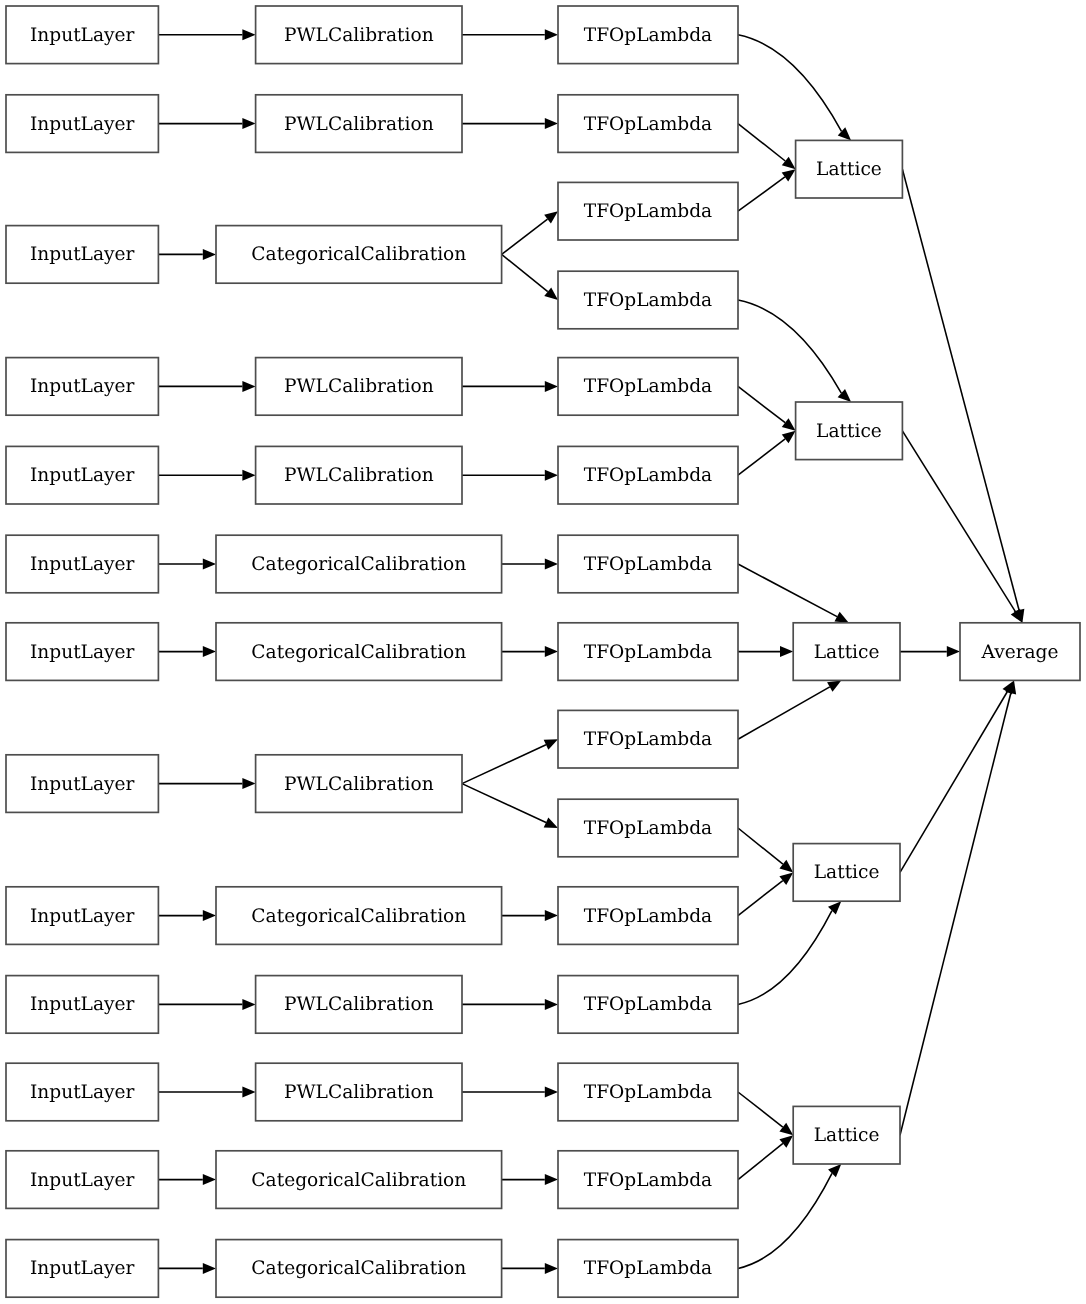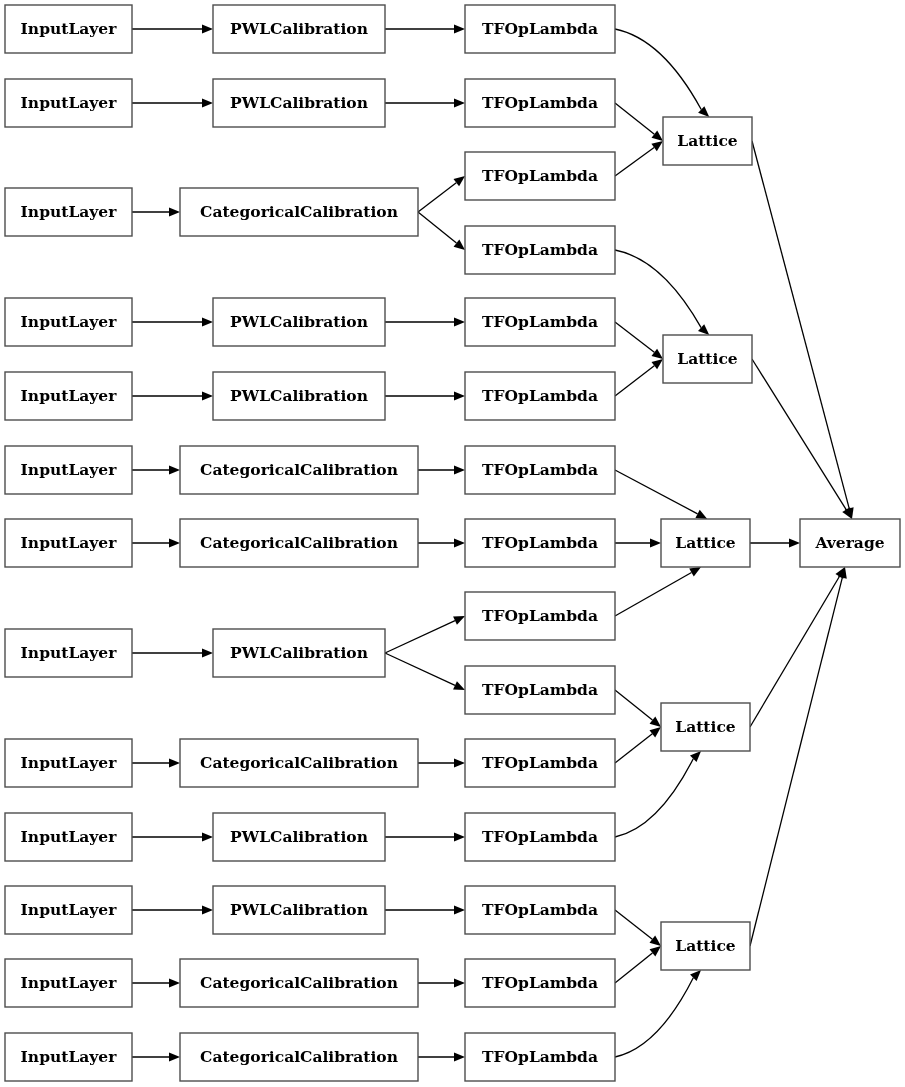--- a/index.html
+++ b/index.html
@@ -6,21 +6,20 @@
     margin: 0;
     padding: 0;
     background: #ffffff;
   }
   #graph-canvas {
     position: relative;
     width: 717px;
     height: 1087px;
     background: #ffffff;
     font-family: "DejaVu Serif", "Liberation Serif", serif;
-    font-weight: bold;
   }
   svg.graph-svg {
     position: absolute;
     left: 0;
     top: 0;
     width: 905px;
     height: 1087px;
     overflow: visible;
   }
   .node-rect {

